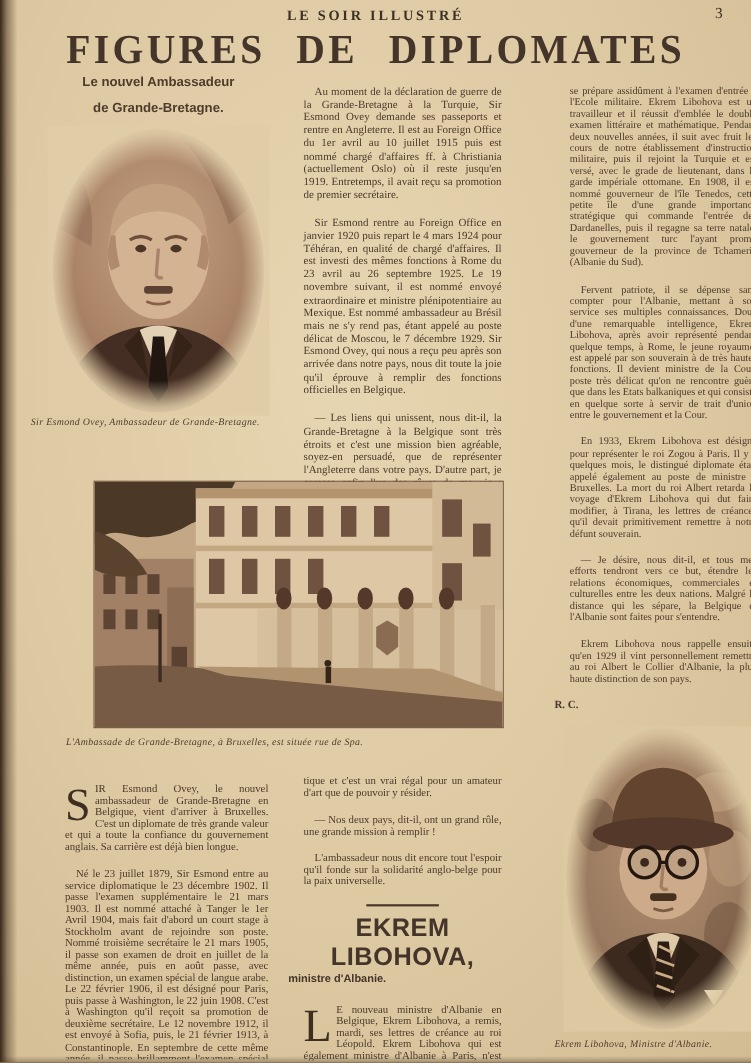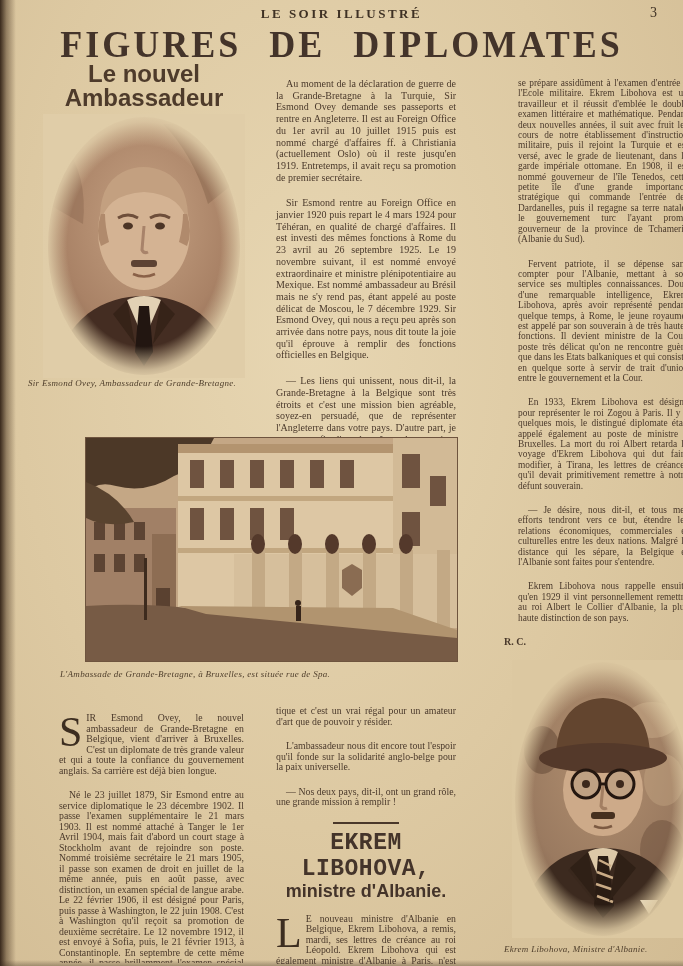--- a/index.html
+++ b/index.html
@@ -24,21 +24,21 @@
   }
   .page-number { position:absolute; top:5px; right:26px; font-size:14px; color:#3e3124; }
   .main-title {
     position:absolute; top:24px; left:0; width:100%; text-align:center;
     font-family:"Liberation Serif", serif; font-weight:bold; font-size:36px;
     letter-spacing:3px; word-spacing:16px; color:#44342a; transform:scaleY(1.04);
   }
   .col-left-top { position:absolute; left:28px; top:62px; width:232px; text-align:center; }
   .col-heading {
     font-family:"Liberation Sans", sans-serif; font-weight:bold;
-    font-size:24px; line-height:24px; color:#4e3b2b;
+    font-size:12px; line-height:24px; color:#4e3b2b;
   }
   .portrait-svg { display:block; margin:4px auto 0 auto; }
   .caption {
     font-style:italic; font-size:9px; line-height:11px; color:#51402d;
     text-align:left; letter-spacing:0.3px;
   }
   .body-text { text-align:justify; }
   .body-text p { margin:14px; text-indent:10px; }
   .body-text p.noindent { text-indent:0; }
   .col-mid-top {
@@ -62,43 +62,44 @@
   .col-mid-bottom {
     position:absolute; left:262px; top:692px; width:208px; height:272px;
     font-size:9.8px; line-height:10.5px; overflow:hidden;
   }
   .dropcap {
     float:left; font-size:42px; line-height:33px; padding:3px 4px 0 0;
     color:#3d2e20; font-family:"Liberation Serif", serif;
   }
   .divider { width:66px; height:2px; background:#4a382a; margin:7px auto 6px auto; }
   .libohova-heading {
-    font-family:Liberation Mono, monospace; font-weight:bold;
+    font-family:Liberation Sans, sans-serif; font-weight:bold;
     font-size:23px; line-height:26px; text-align:center; color:#44342a; letter-spacing:0.5px;
   }
   .libohova-sub {
     font-family:"Liberation Sans", sans-serif; font-weight:bold;
-    font-size:18px; line-height:18px; text-align:center; color:#44342a; margin-bottom:7px;
+    font-size:10px; line-height:18px; text-align:left; color:#44342a; margin-bottom:7px;
   }
   .ekrem-photo { display:block; margin:12px auto 6px auto; }
 </style>
 </head>
 <body>
 
 <div class="page">
   <div class="scan-edge-left"></div>
   <div class="scan-edge-bottom"></div>
 
   <div class="masthead">LE SOIR ILLUSTRÉ</div>
   <div class="page-number">3</div>
   <h1 class="main-title" style="margin:0;">FIGURES DE DIPLOMATES</h1>
 
   <div class="col-left-top">
     <div class="col-heading">
       <div>Le nouvel Ambassadeur</div>
+      <div>de Grande-Bretagne.</div>
     </div>
     <svg class="portrait-svg" width="202" height="264" viewBox="0 0 202 264">
       <defs>
         <clipPath id="op-clip">
             <ellipse cx="101" cy="132" rx="96" ry="129"></ellipse>
           </clipPath>
         <radialGradient id="op-bg" cx="50%" cy="40%" r="70%">
           <stop offset="0%" stop-color="#c5a182"></stop>
             <stop offset="60%" stop-color="#a98266"></stop>
             <stop offset="100%" stop-color="#7c5a45"></stop>
@@ -259,22 +260,22 @@
   <div class="embassy-caption caption">L'Ambassade de Grande-Bretagne, à Bruxelles, est située rue de Spa.</div>
 
   <div class="col-left-bottom body-text">
     <p class="noindent"><span class="dropcap">S</span><span>IR Esmond Ovey, le nouvel ambassadeur de Grande-Bretagne en Belgique, vient d'arriver à Bruxelles. C'est un diplomate de très grande valeur et qui a toute la confiance du gouvernement anglais. Sa carrière est déjà bien longue.</span></p>
     <p>Né le 23 juillet 1879, Sir Esmond entre au service diplomatique le 23 décembre 1902. Il passe l'examen supplémentaire le 21 mars 1903. Il est nommé attaché à Tanger le 1er Avril 1904, mais fait d'abord un court stage à Stockholm avant de rejoindre son poste. Nommé troisième secrétaire le 21 mars 1905, il passe son examen de droit en juillet de la même année, puis en août passe, avec distinction, un examen spécial de langue arabe. Le 22 février 1906, il est désigné pour Paris, puis passe à Washington, le 22 juin 1908. C'est à Washington qu'il reçoit sa promotion de deuxième secrétaire. Le 12 novembre 1912, il est envoyé à Sofia, puis, le 21 février 1913, à Constantinople. En septembre de cette même année, il passe brillamment l'examen spécial de langue turque.</p>
   </div>
 
   <div class="col-mid-bottom">
     <div class="body-text">
       <p class="noindent">tique et c'est un vrai régal pour un amateur d'art que de pouvoir y résider.</p>
+      <p>— Nos deux pays, dit-il, ont un grand rôle, une grande mission à remplir !</p>
       <p>L'ambassadeur nous dit encore tout l'espoir qu'il fonde sur la solidarité anglo-belge pour la paix universelle.</p>
-      <p>— Nos deux pays, dit-il, ont un grand rôle, une grande mission à remplir !</p>
     </div>
     <div class="divider"></div>
     <div class="libohova-heading">EKREM LIBOHOVA,</div>
     <div class="libohova-sub">ministre d'Albanie.</div>
     <div class="body-text">
       <p class="noindent"><span class="dropcap">L</span><span>E nouveau ministre d'Albanie en Belgique, Ekrem Libohova, a remis, mardi, ses lettres de créance au roi Léopold. Ekrem Libohova qui est également ministre d'Albanie à Paris, n'est pas un inconnu pour nous, puisqu'il a fait une partie de ses études à Bruxelles.</span></p>
       <p>Né en 1882 dans un village du sud albanais, il se rend, après avoir appris la langue de son pays, à Constantinople. Ayant terminé ses études secondaires au lycée de Galata Saraï, il part pour la Belgique et, pendant deux ans,</p>
     </div>
   </div>
 </div>

